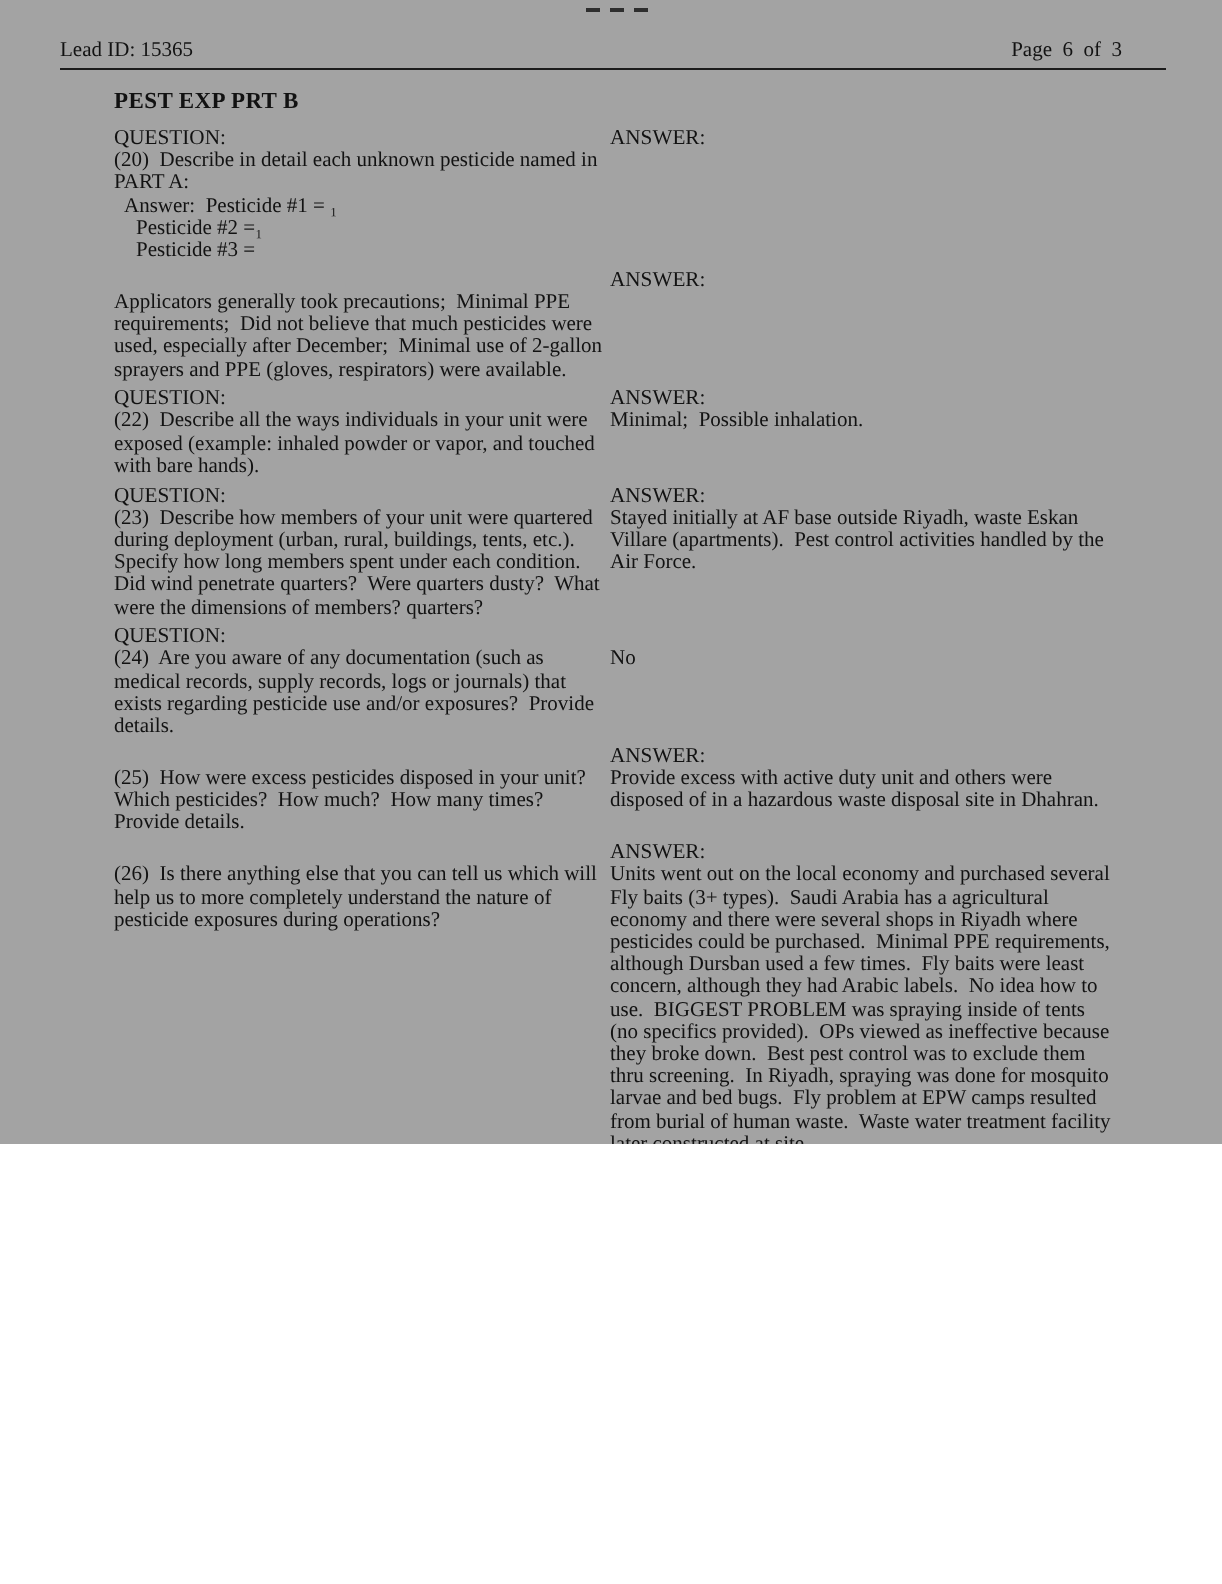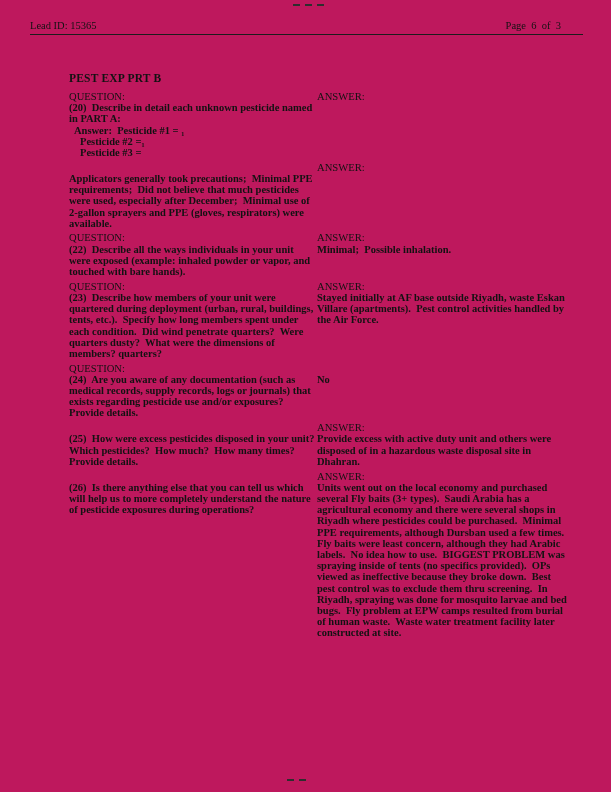--- a/index.html
+++ b/index.html
@@ -1,45 +1,45 @@
 <!DOCTYPE html>
 <html><head>
 <meta charset="utf-8">
 <style>
   * { margin:0; padding:0; box-sizing:border-box; }
   html, body { background:#ffffff; }
   body { width:611px; height:792px; }
   .page {
     position:relative;
-    width:611px; height:792px;
-    background:#be185d;
+    width:611px; height:572px;
+    background:#a3a3a3;
     font-family:"Liberation Serif", serif;
     color:#121212;
     overflow:hidden;
   }
   .scan-marks { position:absolute; display:flex; gap:5px; }
   .scan-marks.top { top:4px; left:293px; }
   .scan-marks.bottom { top:779px; left:287px; }
   .scan-marks span { display:block; width:7px; height:2px; background:#2e2e2e; }
   .header {
     position:absolute; top:20px; left:30px; width:531px;
     display:flex; justify-content:space-between;
     font-size:10.5px;
   }
   .header span { white-space:pre; }
   .rule {
     position:absolute; top:34px; left:30px; width:553px;
     border-top:1.4px solid #1c1c1c;
   }
-  .content { position:absolute; top:72px; left:57px; width:501px;margin-left:12px; }
+  .content { position:absolute; top:45px; left:57px; width:501px; }
   .doc-title { font-size:11.5px; font-weight:700; letter-spacing:0.2px; margin-bottom:7px; }
   .qa-block { margin-top:3.5px; }
   .row { display:grid; grid-template-columns:248px 253px; }
   .lbl { font-weight:400; font-size:10.6px; line-height:11.2px; min-height:11.2px; white-space:pre; }
-  .q, .a, .subline { font-size:10.5px; line-height:11.2px; white-space:pre-wrap;font-weight:bold; }
+  .q, .a, .subline { font-size:10.5px; line-height:11.2px; white-space:pre-wrap; }
   .subline.in1 { padding-left:5px; }
   .subline.in2 { padding-left:11px; }
 </style>
 </head>
 <body>
 
 <div class="page">
 
   <div class="scan-marks top">
     <span></span>

